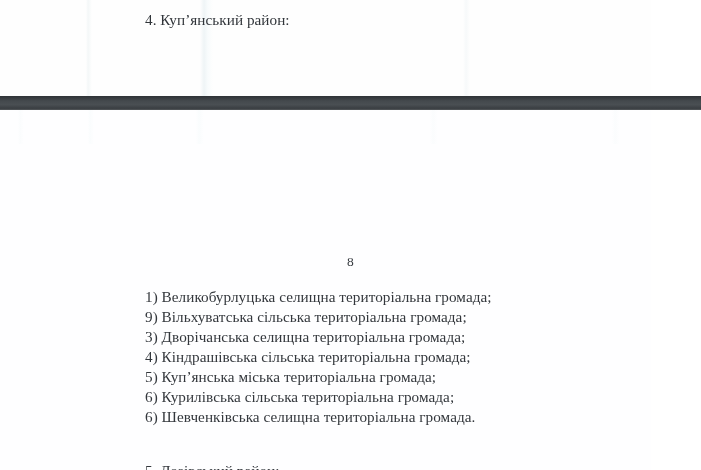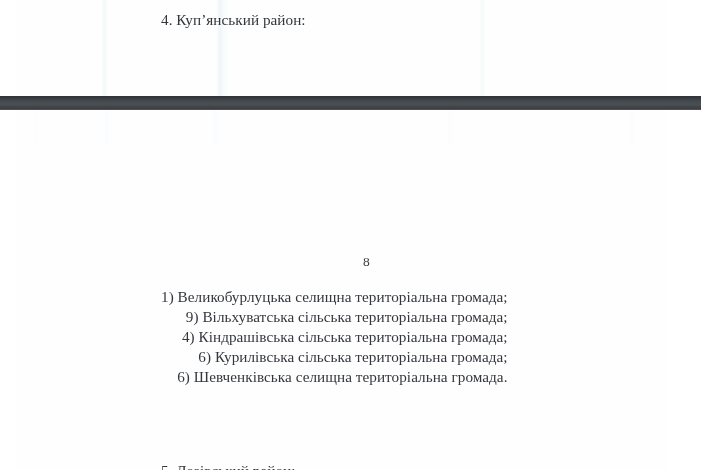--- a/index.html
+++ b/index.html
@@ -12,21 +12,21 @@
     height: 470px;
     background: #ffffff;
     font-family: "Liberation Serif", "DejaVu Serif", serif;
     color: #2b2f33;
     overflow: hidden;
     position: relative;
   }
 
   .scan-page {
     position: absolute;
-    left: 16px;
+    left: 0;
     width: 651px;
     background: #ffffff;
     overflow: hidden;
   }
 
   
   #page-top {
     top: 0;
     height: 96px;
     background:
@@ -119,21 +119,20 @@
     top: 142px;
     text-align: center;
     font-size: 13.5px;
     color: #3a3e43;
     white-space: normal;
   }
 
   .list-block {
     position: absolute;
     left: 145px;
-    text-align: right;
   }
 
   #list-kupyansk { top: 177px; }
   #section-lozova { top: 351px; }
 
   .doc-line {
     display: block;
     font-size: 15.2px;
     line-height: 20px;
     letter-spacing: 0.05px;
@@ -156,21 +155,23 @@
 
 <div class="scan-page" id="page-bottom">
 
   <div class="faint-streaks"></div>
 
   <div class="page-number">8</div>
 
   <div class="list-block" id="list-kupyansk">
     <span class="doc-line">1) Великобурлуцька селищна територіальна громада;</span>
     <span class="doc-line">9) Вільхуватська сільська територіальна громада;</span>
+    <span class="doc-line">3) Дворічанська селищна територіальна громада;</span>
     <span class="doc-line">4) Кіндрашівська сільська територіальна громада;</span>
+    <span class="doc-line">5) Куп’янська міська територіальна громада;</span>
     <span class="doc-line">6) Курилівська сільська територіальна громада;</span>
     <span class="doc-line">6) Шевченківська селищна територіальна громада.</span>
   </div>
 
   <div class="list-block" id="section-lozova">
     <span class="doc-line heading-line">5. Лозівський район:</span>
 
   </div>
 
 </div>

